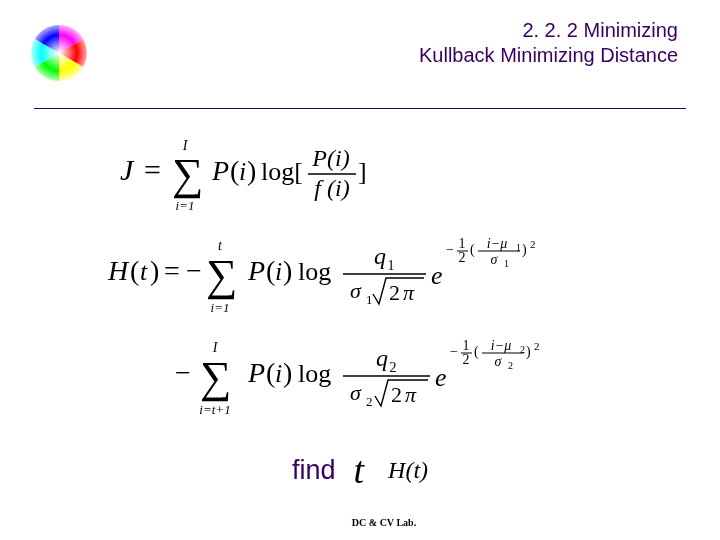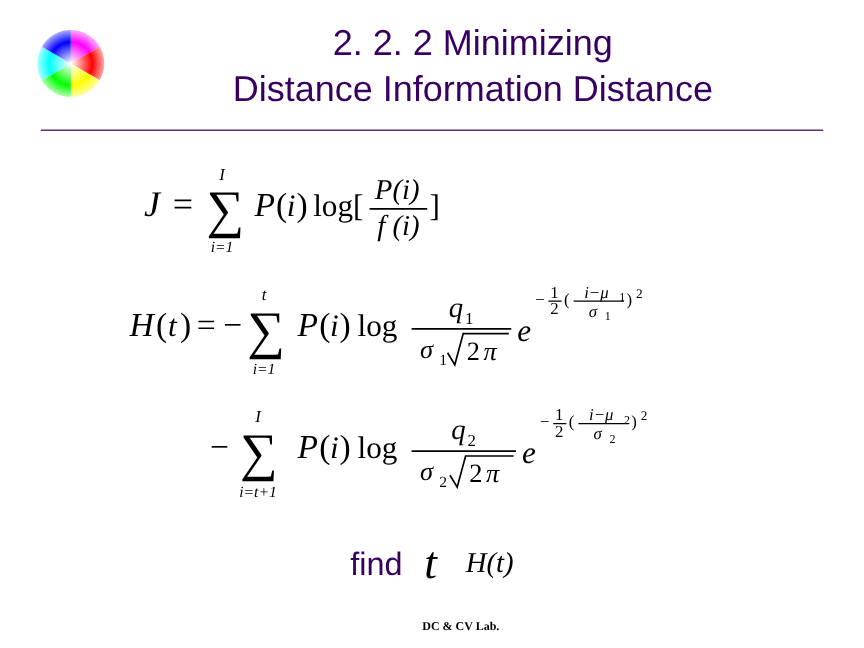--- a/index.html
+++ b/index.html
@@ -20,25 +20,25 @@
   .bullet-icon {
     position: absolute;
     top: 22px;
     left: 28px;
     width: 62px;
     height: 62px;
   }
   .title {
     position: absolute;
     top: 18px;
-    left: 124px;
+    left: 138px;
     width: 540px;
-    text-align: center;
+    text-align: right;
     color: #380060;
-    font-size: 30px;
+    font-size: 20px;
     line-height: 1.25;
   }
   .hr {
     position: absolute;
     top: 108px;
     left: 34px;
     width: 652px;
     height: 0;
     border-top: 1px solid #2b0050;
   }
@@ -121,21 +121,21 @@
         <path d="M50 50 L50 95 A45 45 0 0 1 11.03 72.5 Z" fill="#00ff00"></path>
         <path d="M50 50 L11.03 72.5 A45 45 0 0 1 11.03 27.5 Z" fill="#00ffff"></path>
         <path d="M50 50 L11.03 27.5 A45 45 0 0 1 50 5 Z" fill="#0000ff"></path>
       </g>
       <circle cx="50" cy="50" r="48" fill="url(#fade)"></circle>
     </svg>
   </div>
 
   <div class="title">
     <span>2. 2. 2 Minimizing</span><br>
-    <span>Distance Information Distance</span>
+    <span>Kullback Minimizing Distance</span>
   </div>
 
   <div class="hr"></div>
 
   <div class="formula-area f1">
     <svg class="formula-svg" width="720" height="82" viewBox="0 0 720 82">
       <g font-family="Times New Roman, serif" fill="#000">
         <text x="120" y="46" font-size="30" font-style="italic">J</text>
         <text x="144" y="46" font-size="30">=</text>
 

